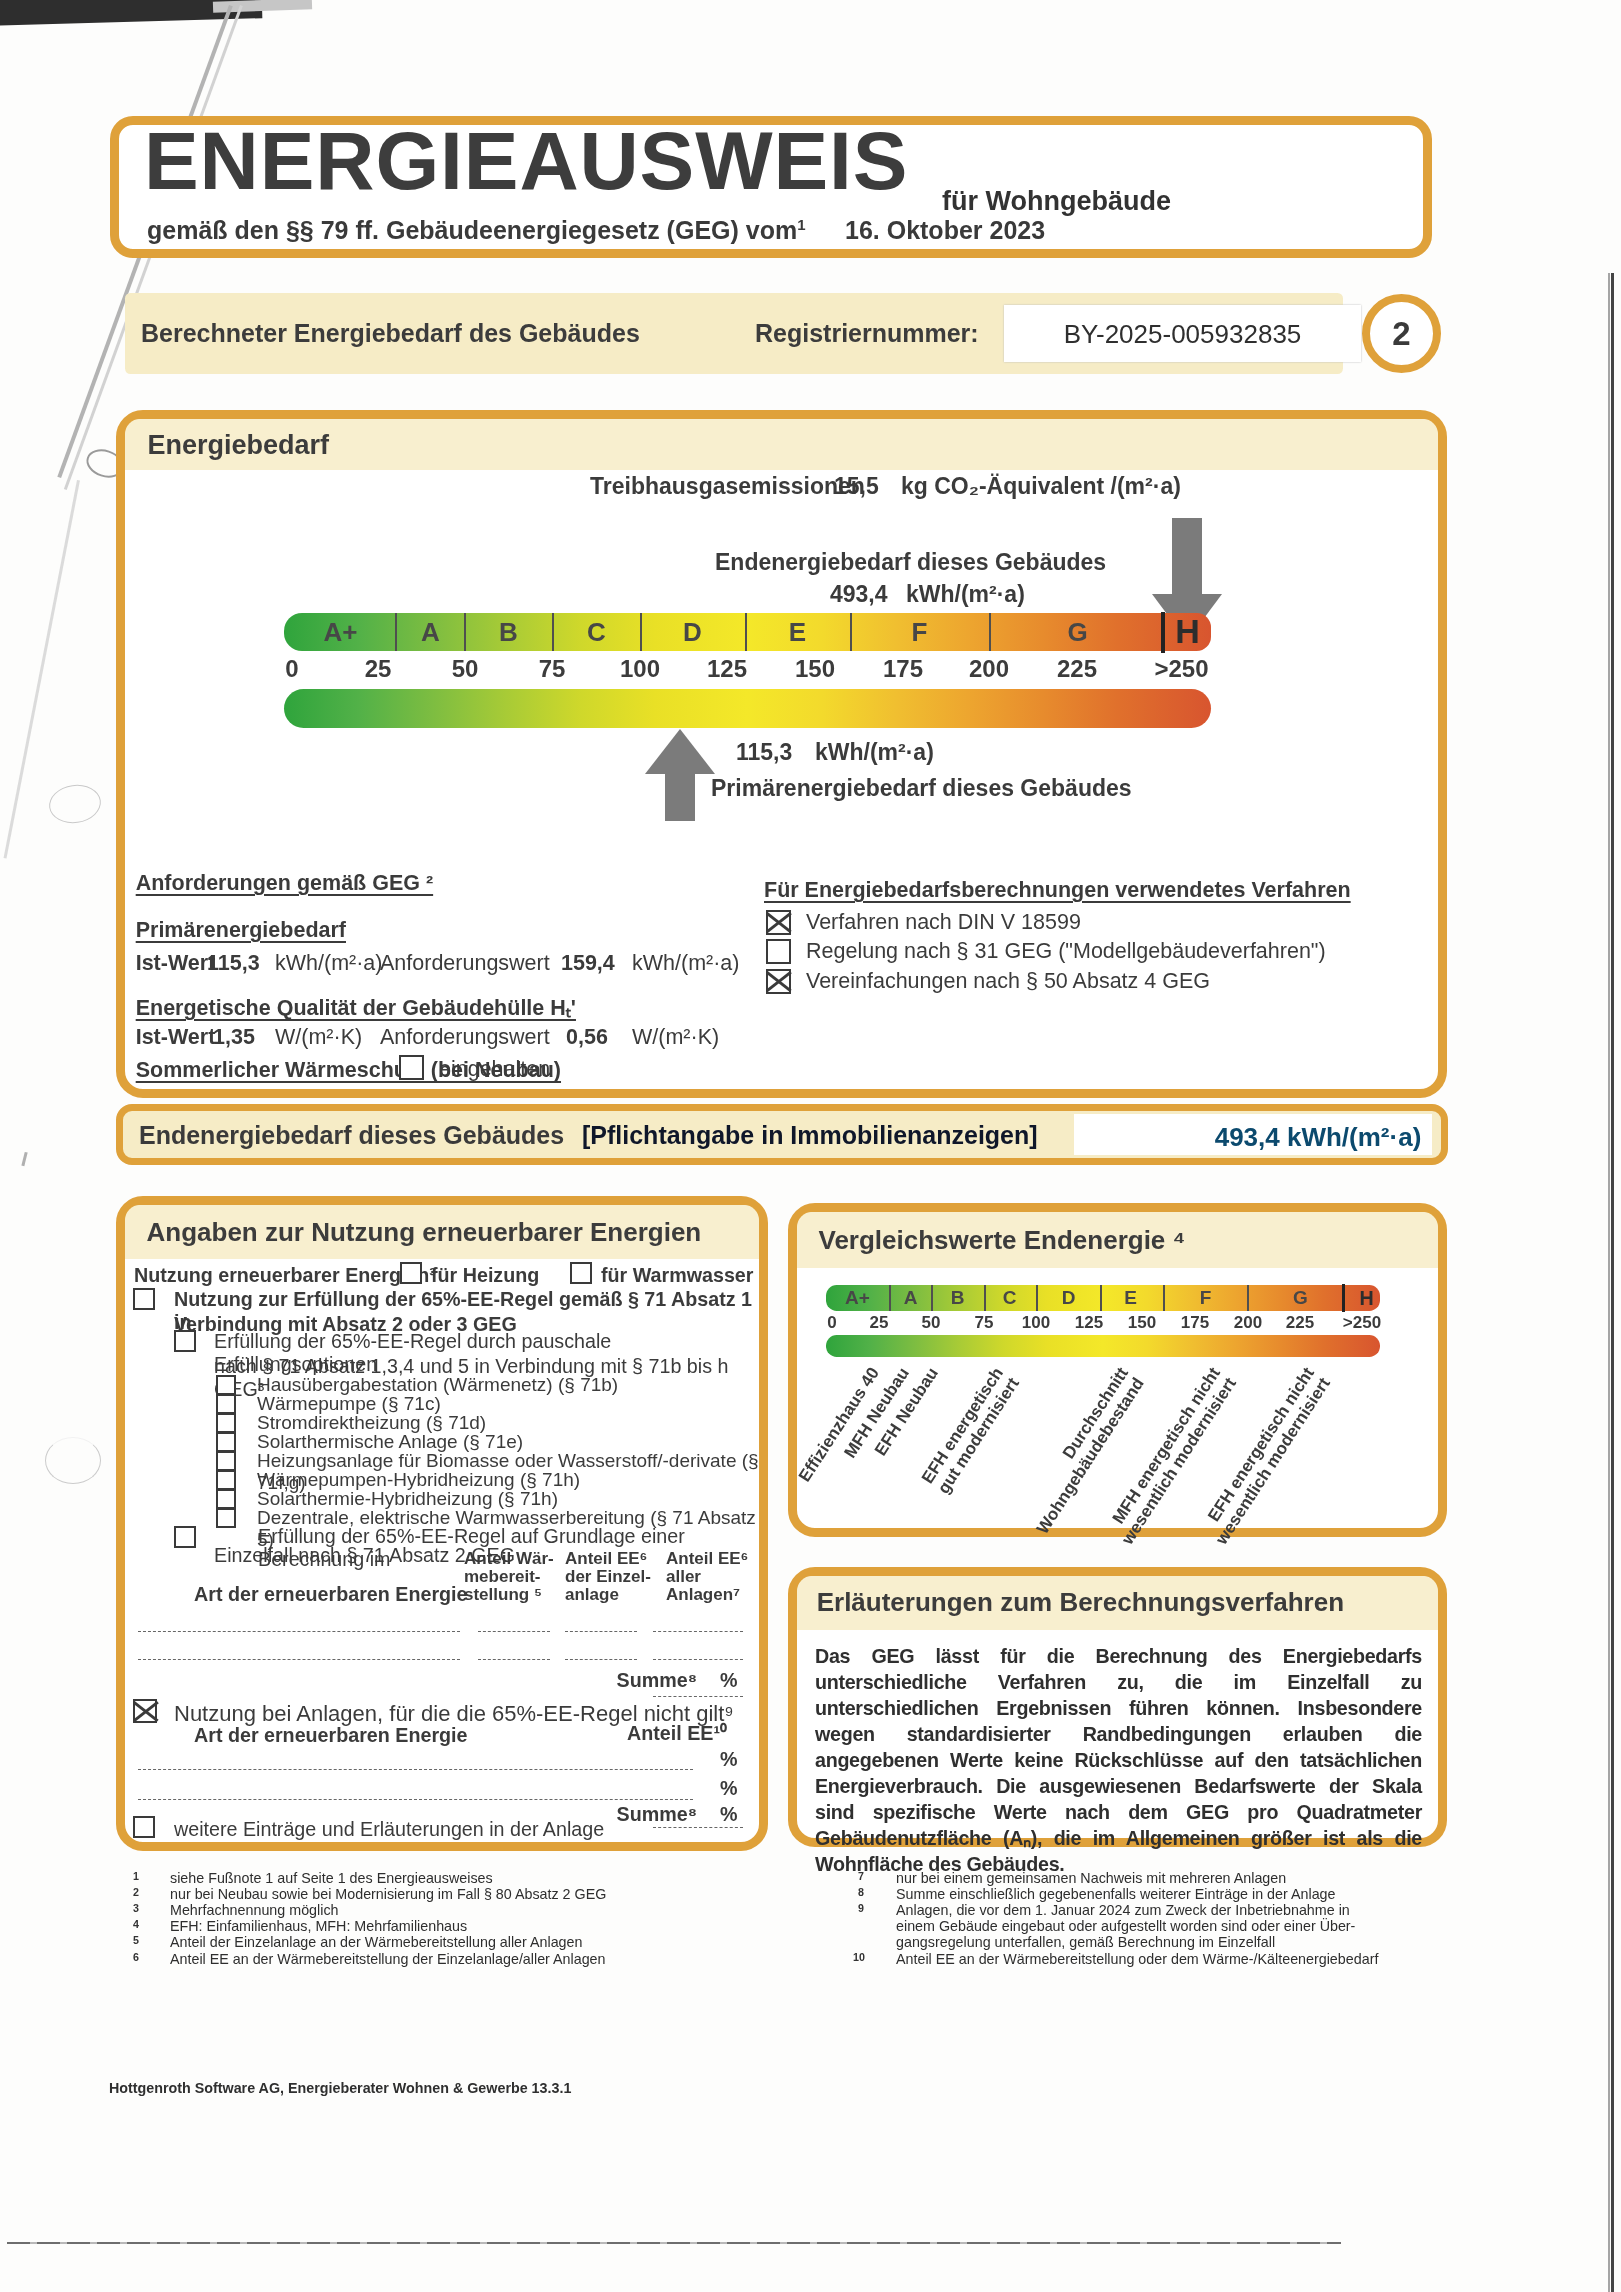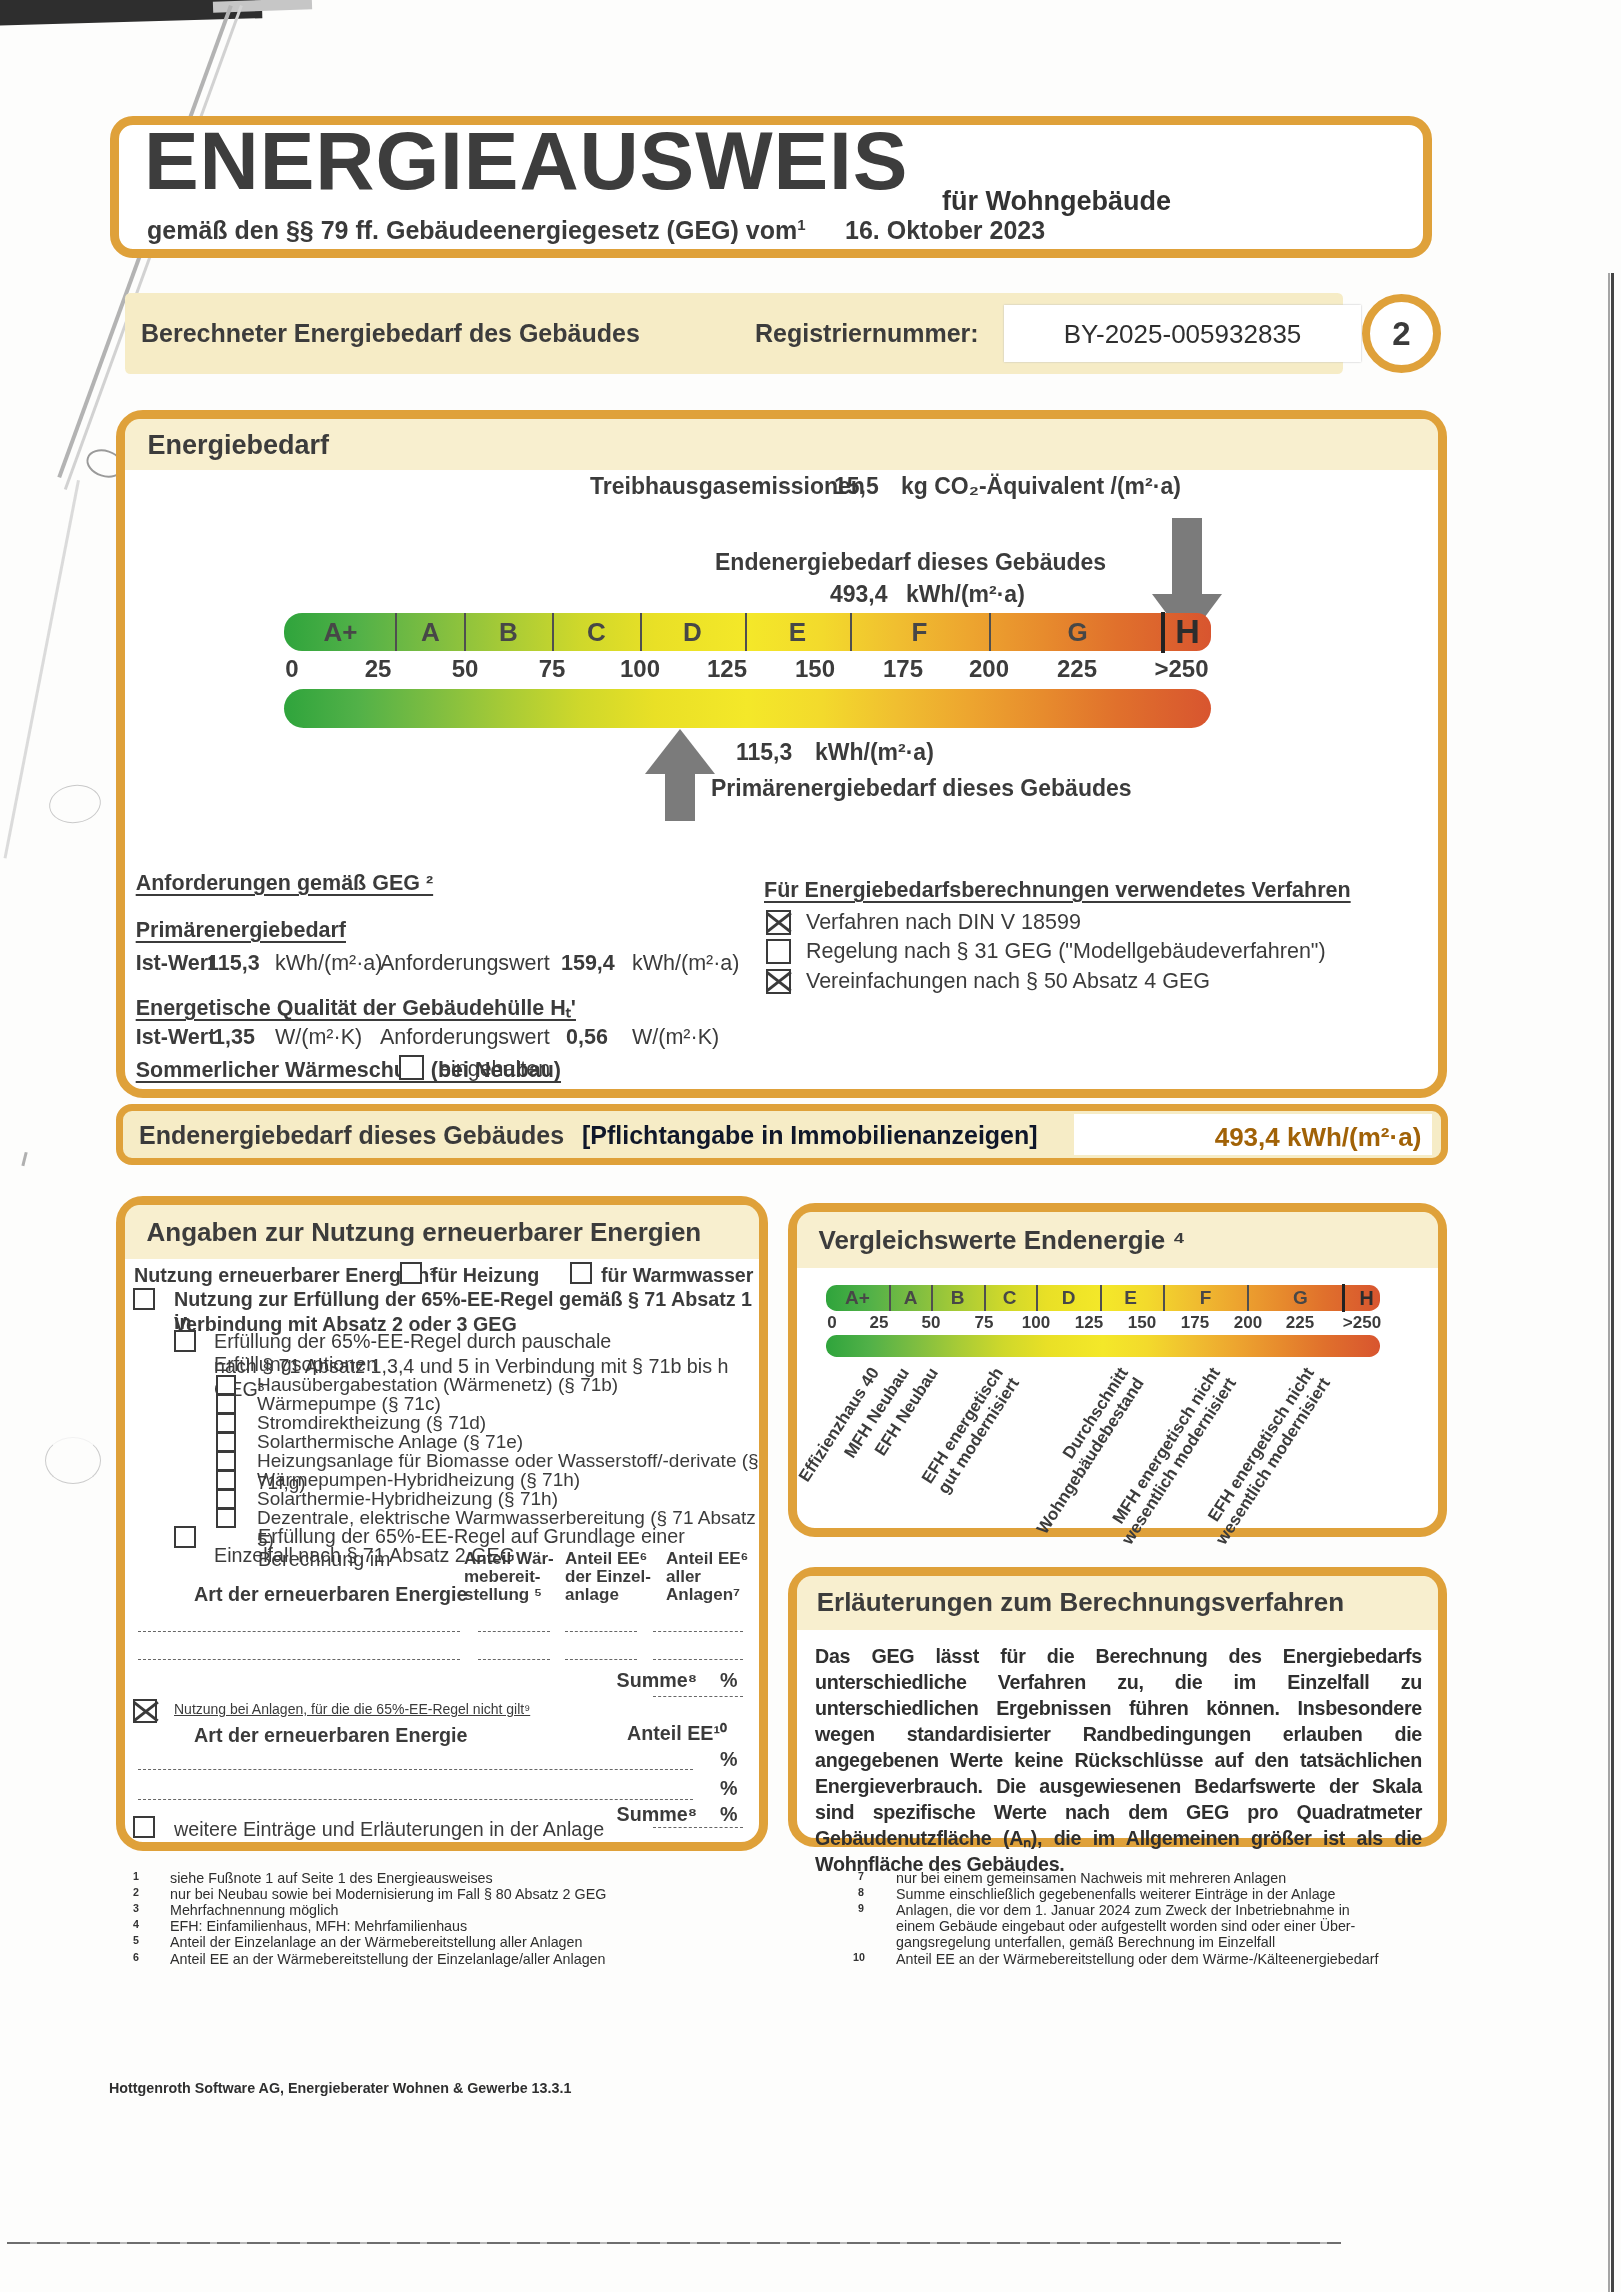--- a/index.html
+++ b/index.html
@@ -159,21 +159,21 @@
     <div class="cb" style="left:641px;top:520px;"></div>
     <div class="abs" style="left:681px;top:520px;font-size:21.5px;">Regelung nach § 31 GEG ("Modellgebäudeverfahren")</div>
     <div class="cb checked" style="left:641px;top:550px;"></div>
     <div class="abs" style="left:681px;top:550px;font-size:21.5px;">Vereinfachungen nach § 50 Absatz 4 GEG</div>
   </div>
 
   <div class="abs" style="left:116px;top:1104px;width:1318px;height:47px;background:#f6ecc6;border:7.2px solid #dfa13a;border-radius:16px;">
     <div class="abs b" style="left:16px;top:9.9px;font-size:25px;color:#3a3a3a;">Endenergiebedarf dieses Gebäudes</div>
     <div class="abs b" style="left:459px;top:9.9px;font-size:25px;color:#0f172a;">[Pflichtangabe in Immobilienanzeigen]</div>
     <div class="abs" style="left:951px;top:2.7px;width:358px;height:41px;background:#fff;">
-      <div class="abs b" style="right:10.7px;top:8px;font-size:26px;color:#a16207;">493,4 kWh/(m²·a)</div>
+      <div class="abs b" style="right:10.7px;top:8px;font-size:26px;color:#0c4a6e;">493,4 kWh/(m²·a)</div>
     </div>
   </div>
 
   <div class="obox" style="left:116px;top:1196px;width:634px;height:637px;">
     <div class="hdrband" style="height:54px;"></div>
     <div class="abs b" style="left:21.5px;top:11.6px;font-size:26px;color:#3c3c3c;">Angaben zur Nutzung erneuerbarer Energien</div>
 
     <div class="abs b" style="left:9px;top:59px;font-size:19.7px;">Nutzung erneuerbarer Energien³</div>
     <div class="cb" style="left:275px;top:57px;width:18px;height:18px;"></div>
     <div class="abs b" style="left:306px;top:59px;font-size:19.7px;">für Heizung</div>
@@ -226,21 +226,21 @@
     <div class="dash" style="left:528px;top:426px;width:90px;"></div>
     <div class="dash" style="left:12.5px;top:454px;width:322px;"></div>
     <div class="dash" style="left:353px;top:454px;width:72px;"></div>
     <div class="dash" style="left:440px;top:454px;width:72px;"></div>
     <div class="dash" style="left:528px;top:454px;width:90px;"></div>
     <div class="abs b" style="left:465px;top:464px;width:107px;text-align:right;font-size:19.7px;">Summe⁸</div>
     <div class="abs b" style="left:595px;top:464px;font-size:19.7px;">%</div>
     <div class="dash" style="left:528px;top:491px;width:90px;"></div>
 
     <div class="cb checked" style="left:8px;top:494px;width:19.7px;height:19.7px;"></div>
-    <div class="abs" style="left:49px;top:496px;font-size:14px;text-decoration:underline;">Nutzung bei Anlagen, für die die 65%-EE-Regel nicht gilt⁹</div>
+    <div class="abs" style="left:49px;top:496px;font-size:22px;">Nutzung bei Anlagen, für die die 65%-EE-Regel nicht gilt⁹</div>
     <div class="abs b" style="left:69px;top:519px;font-size:19.7px;">Art der erneuerbaren Energie</div>
     <div class="abs b" style="left:502px;top:514px;font-size:19.7px;">Anteil EE¹⁰</div>
     <div class="abs b" style="left:595px;top:543px;font-size:19.7px;">%</div>
     <div class="dash" style="left:12.5px;top:564px;width:555px;"></div>
     <div class="abs b" style="left:595px;top:572px;font-size:19.7px;">%</div>
     <div class="dash" style="left:12.5px;top:594px;width:555px;"></div>
     <div class="abs b" style="left:465px;top:598px;width:107px;text-align:right;font-size:19.7px;">Summe⁸</div>
     <div class="abs b" style="left:595px;top:598px;font-size:19.7px;">%</div>
     <div class="dash" style="left:528px;top:622px;width:90px;"></div>
     <div class="cb" style="left:8px;top:611px;width:18px;height:18px;"></div>

